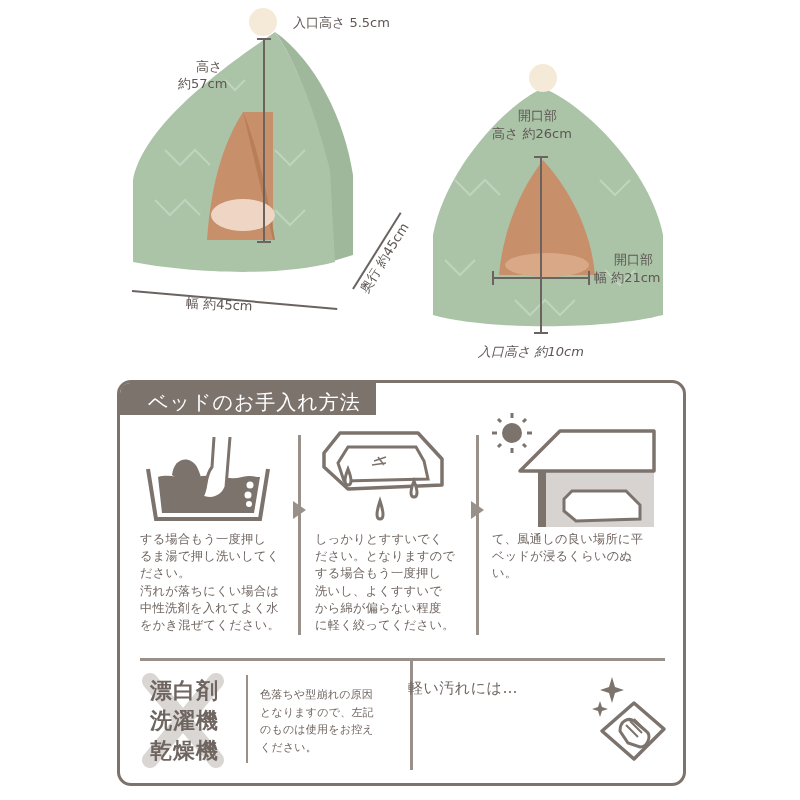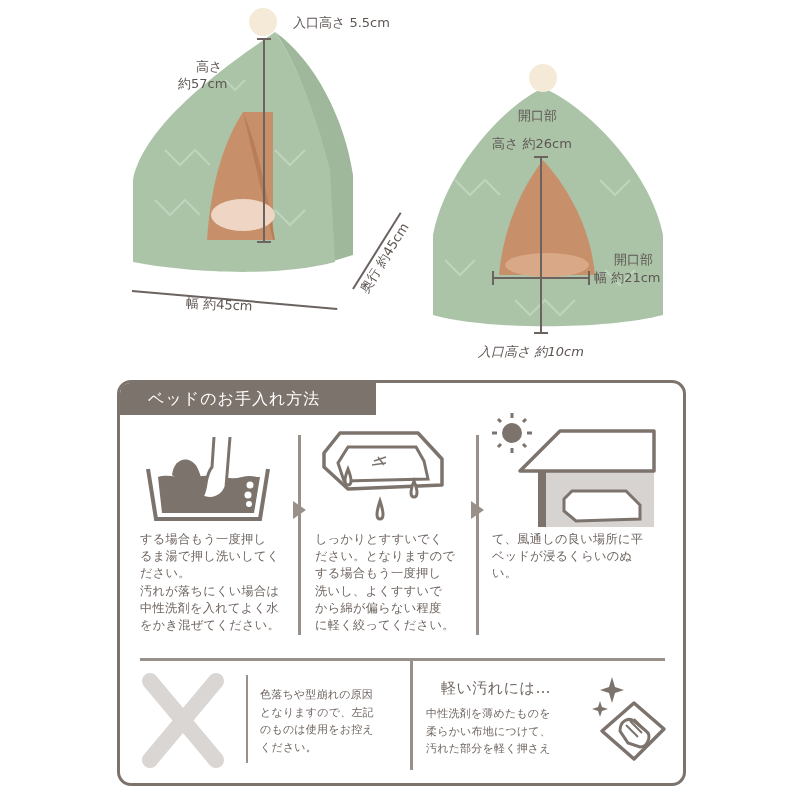--- a/index.html
+++ b/index.html
@@ -4,21 +4,21 @@
 <style>
   * { box-sizing: border-box; margin: 0; padding: 0; }
   body { width: 800px; height: 800px; background: #ffffff; position: relative; overflow: hidden;
          font-family: "DejaVu Sans", sans-serif; color: #6f6560; }
   .abs { position: absolute; }
   .dim-text { position: absolute; font-size: 13px; color: #5e5653; white-space: nowrap; line-height: 1.25; }
   .dim-line { position: absolute; background: #6a6360; }
   .panel { position: absolute; left: 117px; top: 380px; width: 569px; height: 406px;
            border: 3px solid #7d736d; border-radius: 14px; background: #fff; }
   .panel-title { position: absolute; left: 0; top: 0; width: 256px; height: 32px; background: #7d736d;
-                 border-radius: 10px 0 0 0; color: #fff; font-size: 16px; letter-spacing: 1px;
+                 border-radius: 10px 0 0 0; color: #fff; font-size: 20px; letter-spacing: 1px;
                  padding: 6px 0 0 28px; }
   .step-text { position: absolute; font-size: 12.2px; line-height: 17.2px; color: #6f6560; letter-spacing: 0.3px; }
   .vsep { position: absolute; width: 3px; background: #9a908a; }
   .arrow { position: absolute; width: 0; height: 0; border-top: 9px solid transparent; border-bottom: 9px solid transparent;
            border-left: 13px solid #9a908a; }
   .hsep { position: absolute; height: 3px; background: #9a908a; }
   .banned { position: absolute; font-size: 22px; line-height: 30px; color: #6f6560; font-weight: bold; letter-spacing: 1px; }
   .small-text { position: absolute; font-size: 11px; line-height: 17.5px; color: #6f6560; letter-spacing: 0.2px; }
   .light-title { position: absolute; font-size: 15px; color: #6f6560; letter-spacing: 0.5px; }
 </style>
@@ -74,21 +74,21 @@
   </svg>
 </div>
 <div class="dim-line" style="left:540px;top:157px;width:2px;height:120px;"></div>
 <div class="dim-line" style="left:534px;top:156px;width:14px;height:2px;"></div>
 <div class="dim-line" style="left:493px;top:277px;width:96px;height:2px;"></div>
 <div class="dim-line" style="left:492px;top:271px;width:2px;height:14px;"></div>
 <div class="dim-line" style="left:588px;top:271px;width:2px;height:14px;"></div>
 <div class="dim-line" style="left:540px;top:279px;width:2px;height:54px;"></div>
 <div class="dim-line" style="left:534px;top:332px;width:14px;height:2px;"></div>
 <div class="dim-text" style="left:518px;top:108px;">開口部</div>
-<div class="dim-text" style="left:492px;top:136px;">高さ 約26cm</div>
+<div class="dim-text" style="left:492px;top:126px;">高さ 約26cm</div>
 <div class="dim-text" style="left:614px;top:252px;">開口部</div>
 <div class="dim-text" style="left:594px;top:270px;">幅 約21cm</div>
 <div class="dim-text" style="left:478px;top:344px;font-style:italic;">入口高さ 約10cm</div>
 
 <div class="panel">
   <div class="panel-title">ベッドのお手入れ方法</div>
 
   <div class="abs" style="left:22px;top:44px;width:130px;height:100px;">
     <svg width="130" height="100" viewBox="0 0 130 100">
       <path d="M6 42 L14 92 L118 92 L126 42" stroke="#7d736d" stroke-width="4" fill="none"></path>
@@ -160,34 +160,34 @@
 
   <div class="hsep" style="left:20px;top:275px;width:525px;"></div>
   <div class="vsep" style="left:290px;top:275px;height:112px;"></div>
 
   <div class="abs" style="left:22px;top:290px;width:82px;height:95px;">
     <svg width="82" height="95" viewBox="0 0 82 95">
       <line x1="8" y1="8" x2="74" y2="87" stroke="#d9d6d4" stroke-width="16" stroke-linecap="round"></line>
       <line x1="74" y1="8" x2="8" y2="87" stroke="#d9d6d4" stroke-width="16" stroke-linecap="round"></line>
     </svg>
   </div>
+  <div class="banned" style="left:30px;top:293px;">
+    <div>漂白剤</div>
+    <div>洗濯機</div>
+    <div>乾燥機</div>
+  </div>
   <div class="vsep" style="left:126px;top:292px;width:2px;height:88px;"></div>
   <div class="small-text" style="left:140px;top:303px;">
     <div>色落ちや型崩れの原因</div>
     <div>となりますので、左記</div>
     <div>のものは使用をお控え</div>
     <div>ください。</div>
   </div>
 
-  <div class="light-title" style="left:321px;top:296px;text-align:center;">軽い汚れには…</div>
-  <div class="small-text" style="left:306px;top:322px;">
-    <div>中性洗剤を薄めたものを</div>
-    <div>柔らかい布地につけて、</div>
-    <div>汚れた部分を軽く押さえ</div>
-  </div>
+  <div class="light-title" style="left:288px;top:296px;text-align:center;">軽い汚れには…</div>
   <div class="abs" style="left:470px;top:290px;width:80px;height:90px;">
     <svg width="80" height="90" viewBox="0 0 80 90">
       <path d="M22 4 L25 14 L34 17 L25 20 L22 30 L19 20 L10 17 L19 14 Z" fill="#7d736d"></path>
       <path d="M10 28 L12 34 L18 36 L12 38 L10 44 L8 38 L2 36 L8 34 Z" fill="#7d736d"></path>
       <path d="M44 30 L74 56 L44 86 L12 58 Z" stroke="#7d736d" stroke-width="3.5" fill="#fff" stroke-linejoin="round"></path>
       <path d="M30 58 C30 48 38 44 44 48 L56 58 C62 62 58 74 50 74 L38 70 Z" stroke="#7d736d" stroke-width="3" fill="#fff"></path>
       <path d="M36 52 L48 64 M40 48 L52 60 M44 46 L56 58" stroke="#7d736d" stroke-width="2"></path>
     </svg>
   </div>
 </div>

